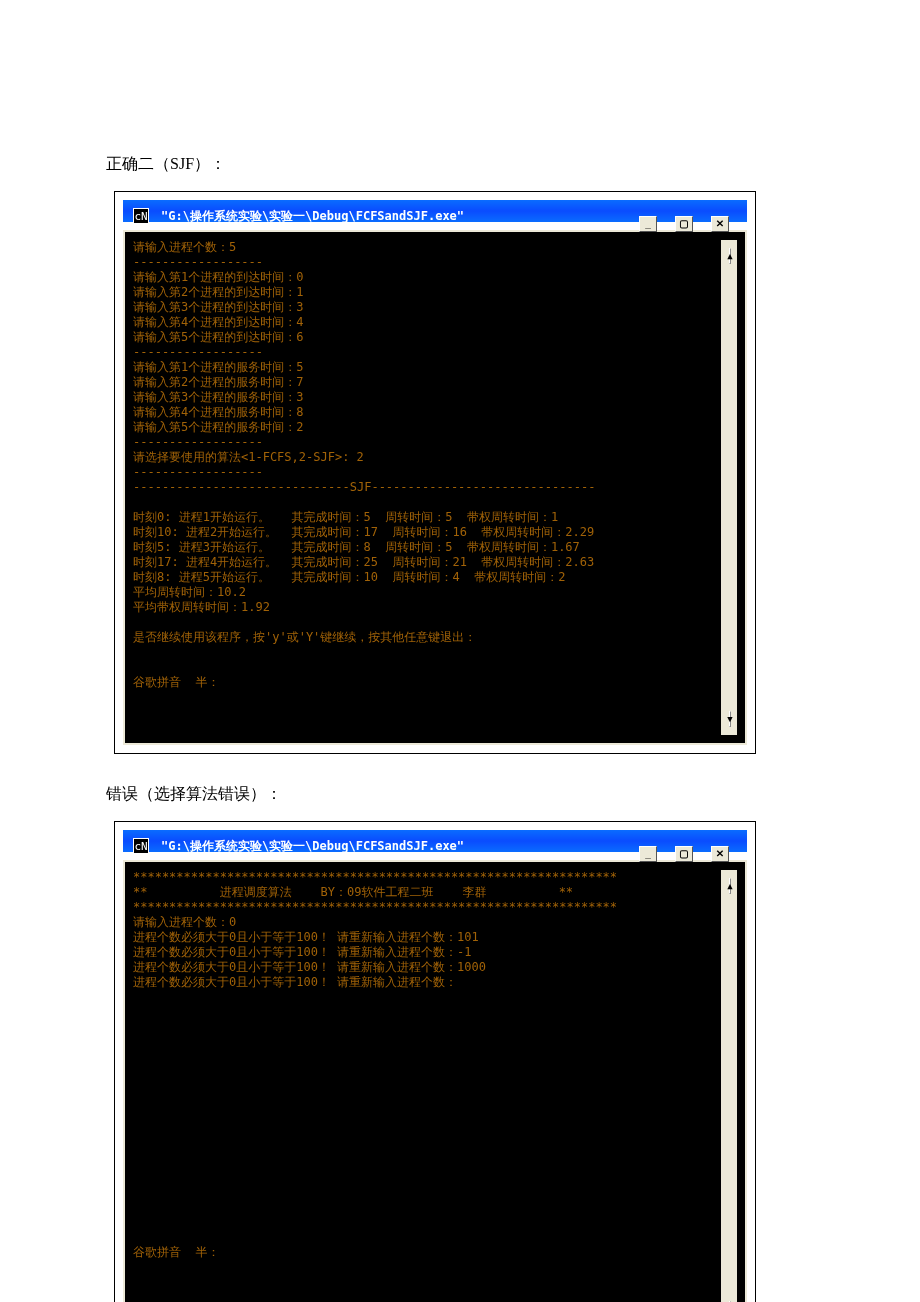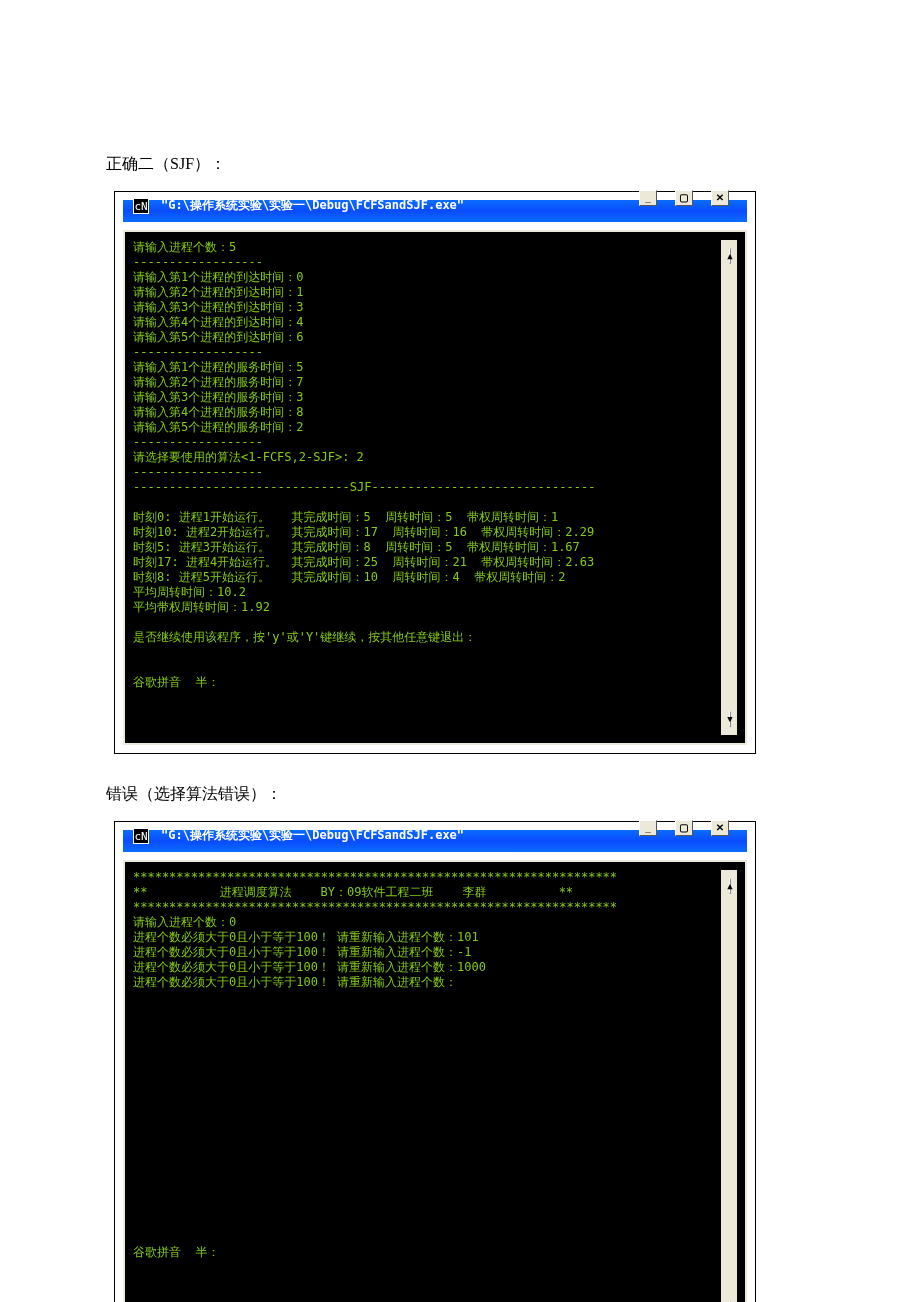--- a/index.html
+++ b/index.html
@@ -17,21 +17,21 @@
     }
     .console-window {
       width: 642px;
       border: 1px solid #000;
       margin-bottom: 30px;
       font-family: "NSimSun", "SimSun", Consolas, monospace;
     }
     .titlebar {
       background: linear-gradient(to bottom, #0a6cff, #0a4cff, #0a6cff);
       display: flex;
-      align-items: flex-end;
+      align-items: flex-start;
       height: 22px;
       padding: 0 2px;
     }
     .titlebar-icon {
       width: 16px; height: 16px;
       display: inline-flex;
       align-items: center; justify-content: center;
       margin-right: 4px;
       color: #fff;
       font-size: 11px;
@@ -68,21 +68,21 @@
     .console-body-wrap {
       display: flex;
       background: #000;
       border-top: 2px solid #ece9d8;
       border-left: 2px solid #ece9d8;
       border-right: 2px solid #ece9d8;
       border-bottom: 2px solid #ece9d8;
     }
     .console-body {
       background: #000;
-      color: #84cc16;
+      color: #a16207;
       font-size: 12px;
       line-height: 1.25;
       white-space: pre;
       flex: 1;
       min-height: 100px;
       padding: 0;
       overflow: hidden;
       font-family: "NSimSun", "SimSun", Consolas, monospace;
     }
     .scrollbar {

